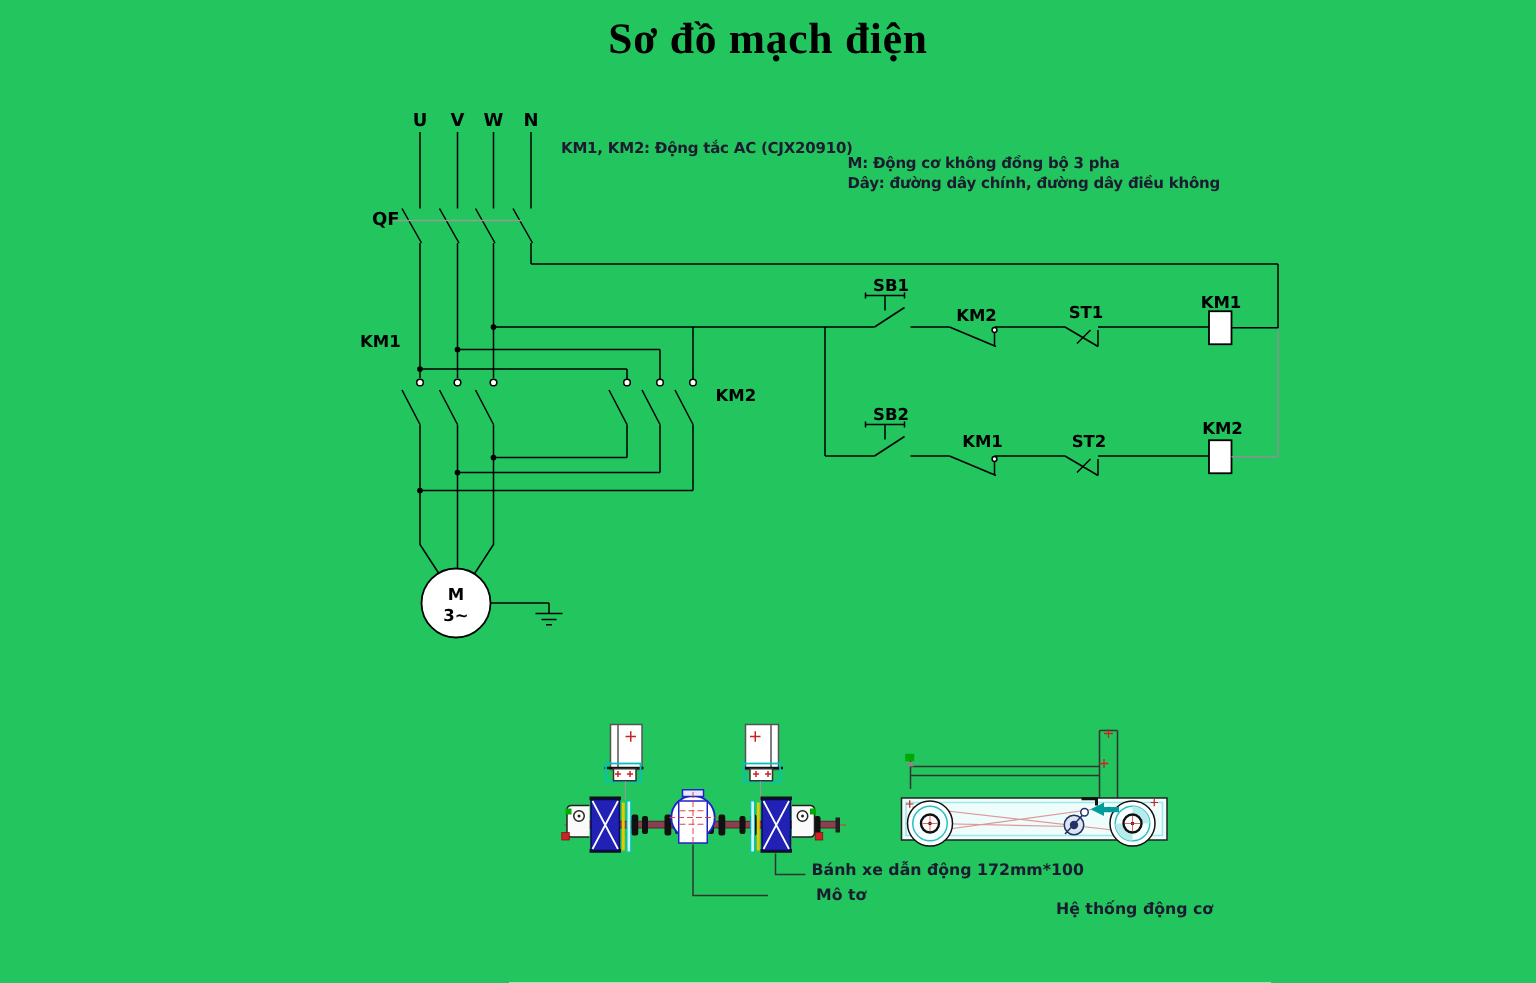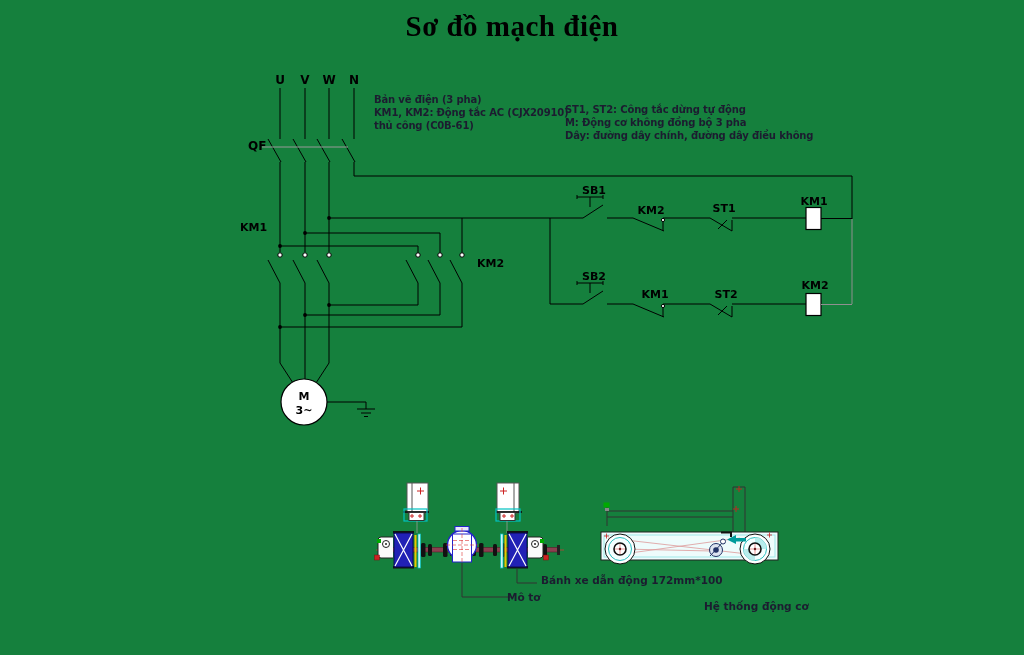--- a/index.html
+++ b/index.html
@@ -1,48 +1,45 @@
 <!DOCTYPE html>
 <html><head>
 <meta charset="utf-8">
 <style>
   html,body{margin:0;padding:0;background:#fff;}
-  .page{position:relative;width:1024px;height:655px;background:#15803d;overflow:hidden;
+  .page{position:relative;width:1024px;height:655px;background:#22c55e;overflow:hidden;
         font-family:"DejaVu Sans","Liberation Sans",sans-serif;}
   .title{position:absolute;left:0;top:10px;width:1024px;text-align:center;
          font-family:"Liberation Serif","DejaVu Serif",serif;font-weight:bold;
          font-size:29px;color:#000;letter-spacing:.5px;}
   .legend{position:absolute;font-size:10px;font-weight:bold;color:#1c1c30;
           line-height:13.2px;letter-spacing:-.15px;white-space:nowrap;}
   .legend-left{left:374px;top:93px;}
   .legend-right{left:565px;top:103px;}
   .mech-label{position:absolute;font-size:10.5px;font-weight:bold;color:#1c1c30;white-space:nowrap;}
   .lbl-wheel{left:541px;top:574px;}
-  .lbl-motor{left:507px;top:591px;}
+  .lbl-motor{left:544px;top:591px;}
   .lbl-system{left:676px;top:600px;margin-left:28px;}
   svg{position:absolute;left:0;top:0;}
   .lbl{font-family:"DejaVu Sans","Liberation Sans",sans-serif;font-weight:bold;
        font-size:11px;fill:#000;}
   .lbl12{font-size:12px;}
 </style>
 </head>
 <body>
 
 <div class="page">
 
   <div class="title">Sơ đồ mạch điện</div>
 
   <div class="legend legend-left">
-    <div>Bản vẽ điện (3 pha)</div>
     <div>KM1, KM2: Động tắc AC (CJX20910)</div>
-    <div>thủ công (C0B-61)</div>
   </div>
 
   <div class="legend legend-right">
-    <div>ST1, ST2: Công tắc dừng tự động</div>
     <div>M: Động cơ không đồng bộ 3 pha</div>
     <div>Dây: đường dây chính, đường dây điều không</div>
   </div>
 
   <svg width="1024" height="655" viewBox="0 0 1024 655">
 
     <g stroke="#000" fill="none" stroke-width="1">
 
       <path d="M280,88 V139 M305,88 V139 M329,88 V139 M354,88 V139"></path>
 

